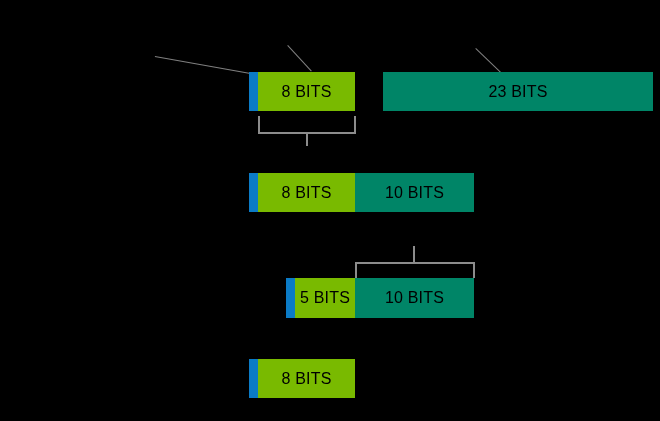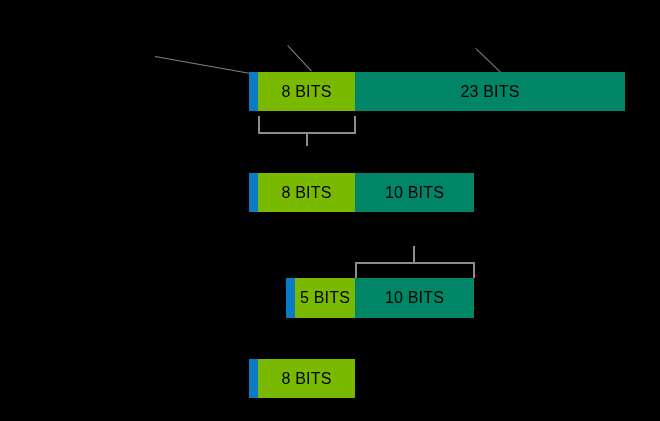--- a/index.html
+++ b/index.html
@@ -65,21 +65,21 @@
 
   <div class="leader" style="left:155px; top:56px; width:96.5px; transform:rotate(10.1deg);"></div>
 
   <div class="leader" style="left:288px; top:45px; width:35.4px; transform:rotate(47.3deg);"></div>
 
   <div class="leader" style="left:476px; top:48px; width:34.7px; transform:rotate(43.8deg);"></div>
 
   <div class="bar-row" style="left:249px; top:72px; height:39px;">
     <div class="seg seg-blue" style="width:9px;"></div>
     <div class="seg seg-green" style="width:97px;">8 BITS</div>
-    <div class="seg seg-teal" style="width:270px;">23 BITS</div>
+    <div class="seg seg-teal" style="width:270px;margin-left:28px;">23 BITS</div>
   </div>
 
   <div class="bracket" style="left:258px; top:116px; width:98px; height:31px;">
     <div class="bracket-line v-line" style="left:0px; top:0px; height:17px;"></div>
     <div class="bracket-line v-line" style="left:96px; top:0px; height:17px;"></div>
     <div class="bracket-line h-line" style="left:0px; top:16px; width:98px;"></div>
     <div class="bracket-line v-line" style="left:48px; top:16px; height:14px;"></div>
   </div>
 
   <div class="bar-row" style="left:249px; top:173px; height:39px;">

